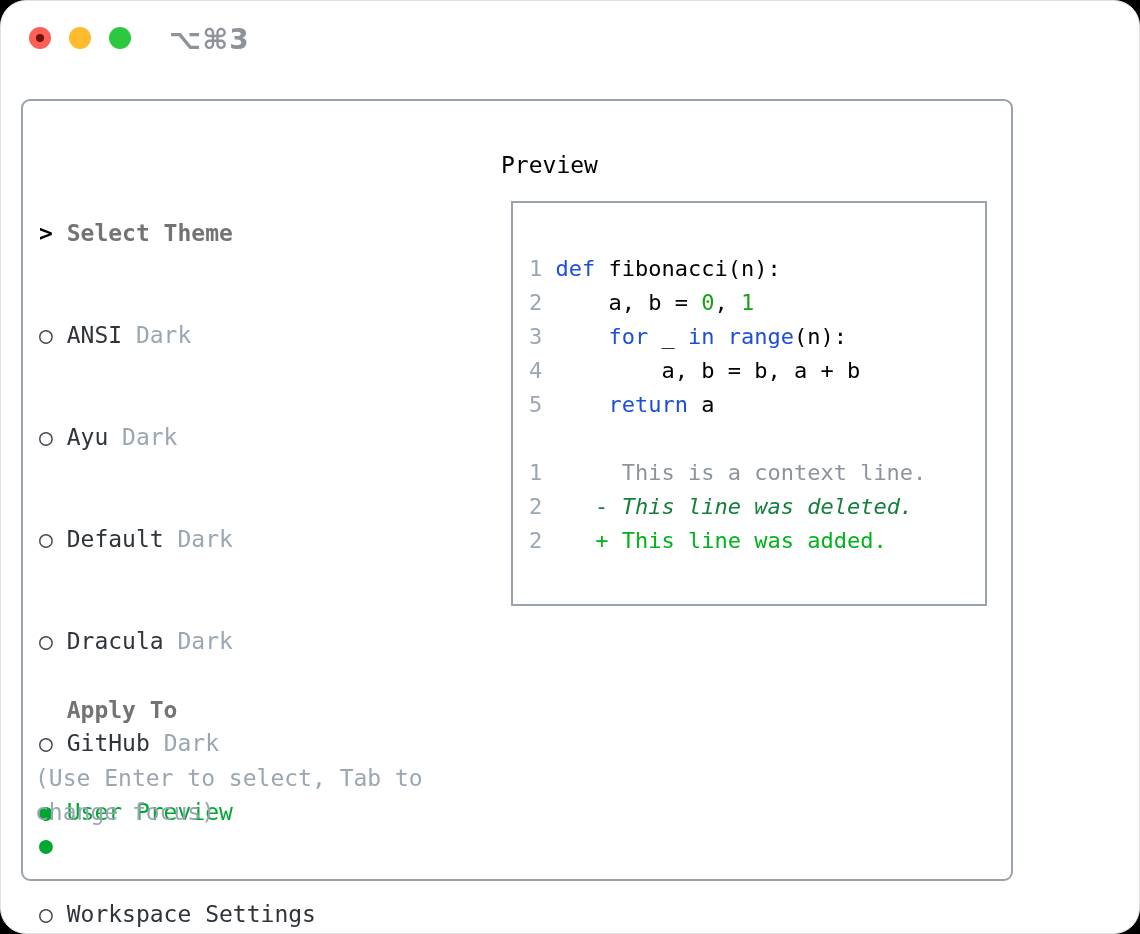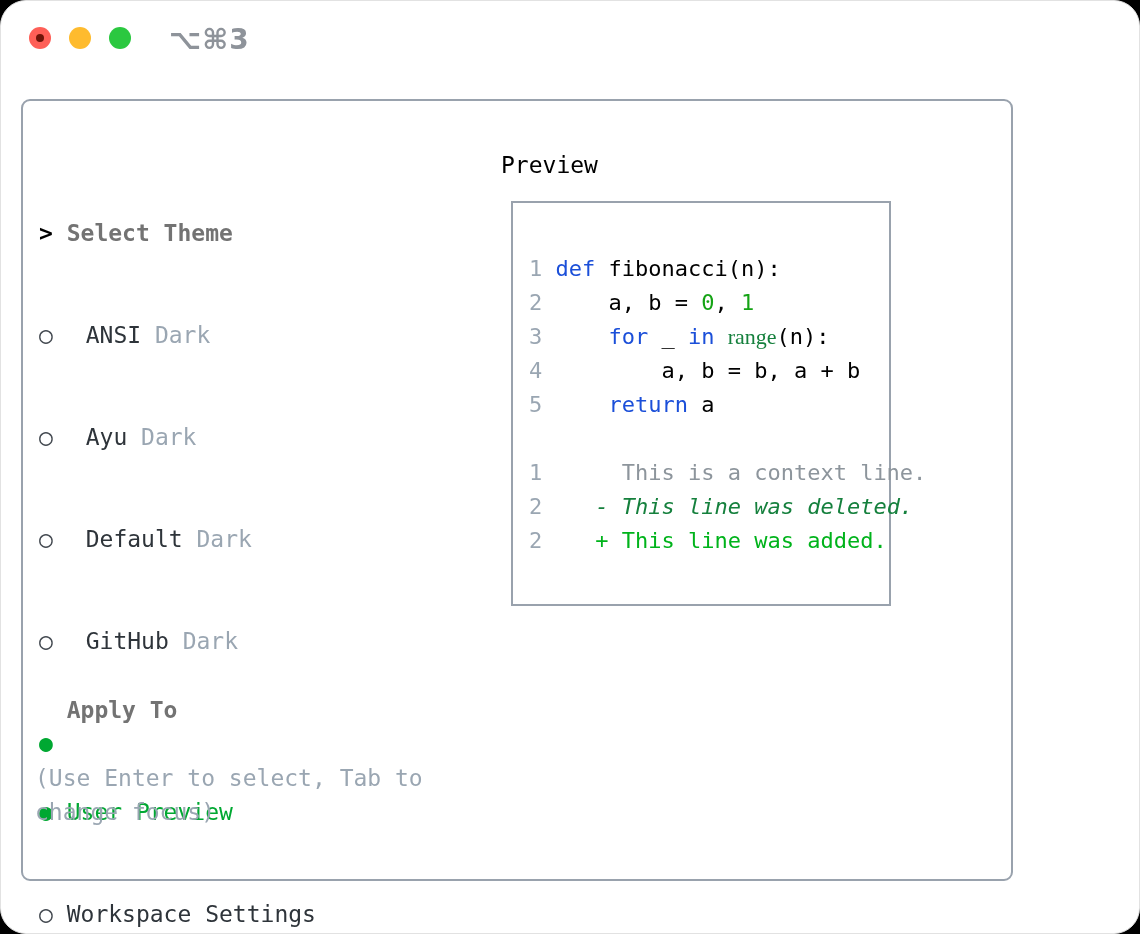--- a/index.html
+++ b/index.html
@@ -26,46 +26,46 @@
     position:absolute; left:20px; top:98px; width:992px; height:782px;
     border:2px solid #99a2ad; border-radius:9px; background:#fff;
   }
   
   .panel { position:absolute; font-size:23px; line-height:34px; white-space:pre; }
   .theme-list { left:16px; top:47px; }
   .row { white-space:pre; }
   .bullet { display:inline-block; width:2ch; color:#454b52; }
   .hdr-prefix { display:inline-block; width:2ch; color:#000; font-weight:bold; }
   .hdr { color:#737373; font-weight:bold; }
-  .name { color:#2e343a;margin-left:19px; }
+  .name { color:#2e343a; }
   .variant { color:#9aa6b2; margin-left:1ch; }
   .row.selected .bullet, .row.selected .name, .row.selected .label { color:#00a832; }
   
   .apply { left:16px; top:524px; }
   .apply .hdr { padding-left:2ch; }
   .label { color:#2e343a; }
   
   .help {
     position:absolute; left:12px; top:660px; width:434px;
     font-size:23px; line-height:34px; color:#9aa6b2; white-space:normal;
   }
   
   .preview-label { position:absolute; left:478px; top:47px; font-size:23px;
     line-height:34px; font-weight:normal; color:#000; }
   .preview-box {
-    position:absolute; left:488px; top:100px; width:380px; height:405px;
+    position:absolute; left:488px; top:100px; width:476px; height:405px;
     border:2px solid #99a2ad; background:#fff;
   }
   .code { padding:49px 8px 0 16px; font-size:22px; line-height:34px; }
   .code-line { white-space:pre; min-height:34px; }
   .c-ln  { color:#9aa6b2; }
   .c-txt { color:#000000; }
   .c-kw  { color:#1b4fd9; }
   .c-num { color:#15a315; }
-  .c-fn  { color:#15803d;font-family:Liberation Serif, serif; }
+  .c-fn  { color:#1d4ed8; }
   .c-ctx { color:#8d959c; }
   .c-del { color:#15803d;font-style:italic; }
   .c-add { color:#00b31b; }
 </style>
 </head>
 <body>
 
 <div class="screen">
 
   <div class="titlebar">
@@ -75,20 +75,21 @@
     <span class="shortcut">⌥⌘3</span>
   </div>
 
   <div class="window">
 
     <div class="panel theme-list">
       <div class="row"><span class="hdr-prefix">&gt;</span><span class="hdr">Select Theme</span></div>
       <div class="row"><span class="bullet">○</span><span class="name">ANSI</span><span class="variant">Dark</span></div>
       <div class="row"><span class="bullet">○</span><span class="name">Ayu</span><span class="variant">Dark</span></div>
       <div class="row"><span class="bullet">○</span><span class="name">Default</span><span class="variant">Dark</span></div>
+      <div class="row"><span class="bullet">○</span><span class="name">Dracula</span><span class="variant">Dark</span></div>
       <div class="row"><span class="bullet">○</span><span class="name">GitHub</span><span class="variant">Dark</span></div>
       <div class="row selected"><span class="bullet">●</span></div>
       
       
       
       
       
     </div>
 
     <div class="panel apply">

